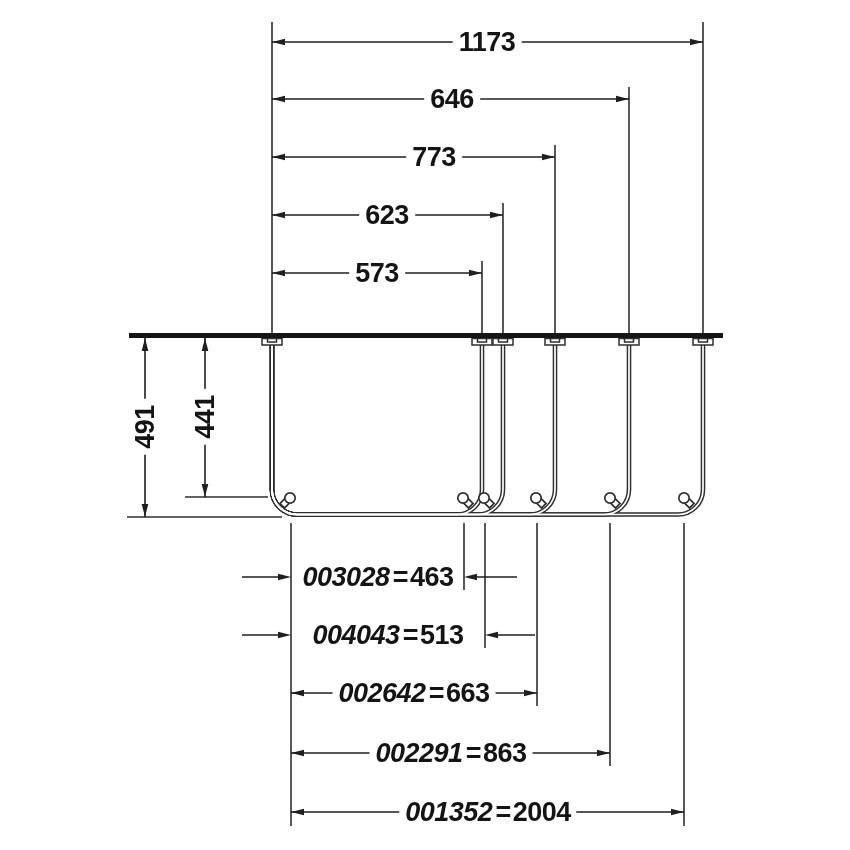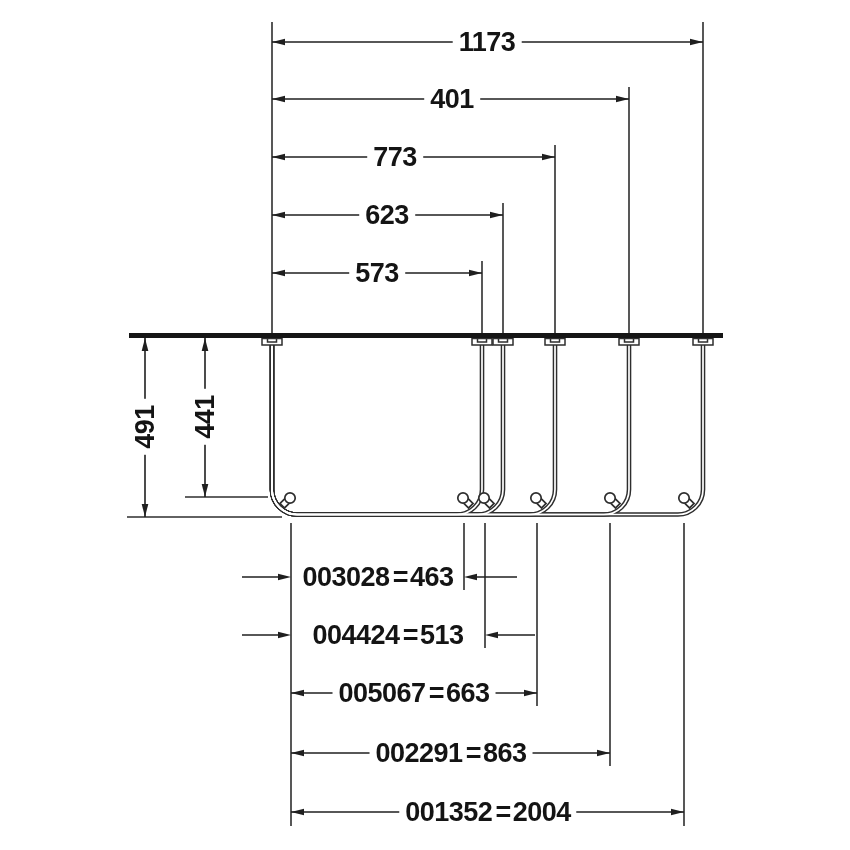--- a/index.html
+++ b/index.html
@@ -25,20 +25,21 @@
     color: #141414;
     background: #ffffff;
     padding: 0 6px;
     white-space: nowrap;
     line-height: 1;
   }
   .dim-label.rot {
     transform: translate(-50%, -50%) rotate(-90deg);
   }
   .dim-label .code {
+    font-style: italic;
     padding-right: 1px;
   }
   .dim-label .eq {
     padding: 0 2px;
   }
 </style>
 </head>
 <body>
 
 <div id="canvas">
@@ -197,36 +198,36 @@
       <polygon points="291,753 304,749.7 304,756.3" stroke="none"></polygon>
       <polygon points="610,753 597,749.7 597,756.3" stroke="none"></polygon>
 
       <line x1="291" y1="812" x2="684" y2="812"></line>
       <polygon points="291,812 304,808.7 304,815.3" stroke="none"></polygon>
       <polygon points="684,812 671,808.7 671,815.3" stroke="none"></polygon>
     </g>
   </svg>
 
   <div class="dim-label" style="left:487px; top:42px">1173</div>
-  <div class="dim-label" style="left:452px; top:99px">401</div>
-  <div class="dim-label" style="left:395px; top:157px">773</div>
+  <div class="dim-label" style="left:452px; top:99px">646</div>
+  <div class="dim-label" style="left:434px; top:157px">773</div>
   <div class="dim-label" style="left:387px; top:215px">623</div>
   <div class="dim-label" style="left:377px; top:273px">573</div>
 
   <div class="dim-label rot" style="left:145px; top:427px">491</div>
   <div class="dim-label rot" style="left:205px; top:417px">441</div>
 
   <div class="dim-label" style="left:378px; top:577px">
     <span class="code">003028</span><span class="eq">=</span><span>463</span>
   </div>
   <div class="dim-label" style="left:388px; top:635px">
-    <span class="code">004424</span><span class="eq">=</span><span>513</span>
+    <span class="code">004043</span><span class="eq">=</span><span>513</span>
   </div>
   <div class="dim-label" style="left:414px; top:693px">
-    <span class="code">005067</span><span class="eq">=</span><span>663</span>
+    <span class="code">002642</span><span class="eq">=</span><span>663</span>
   </div>
   <div class="dim-label" style="left:451px; top:753px">
     <span class="code">002291</span><span class="eq">=</span><span>863</span>
   </div>
   <div class="dim-label" style="left:488px; top:812px">
     <span class="code">001352</span><span class="eq">=</span><span>2004</span>
   </div>
 
 </div>
 

